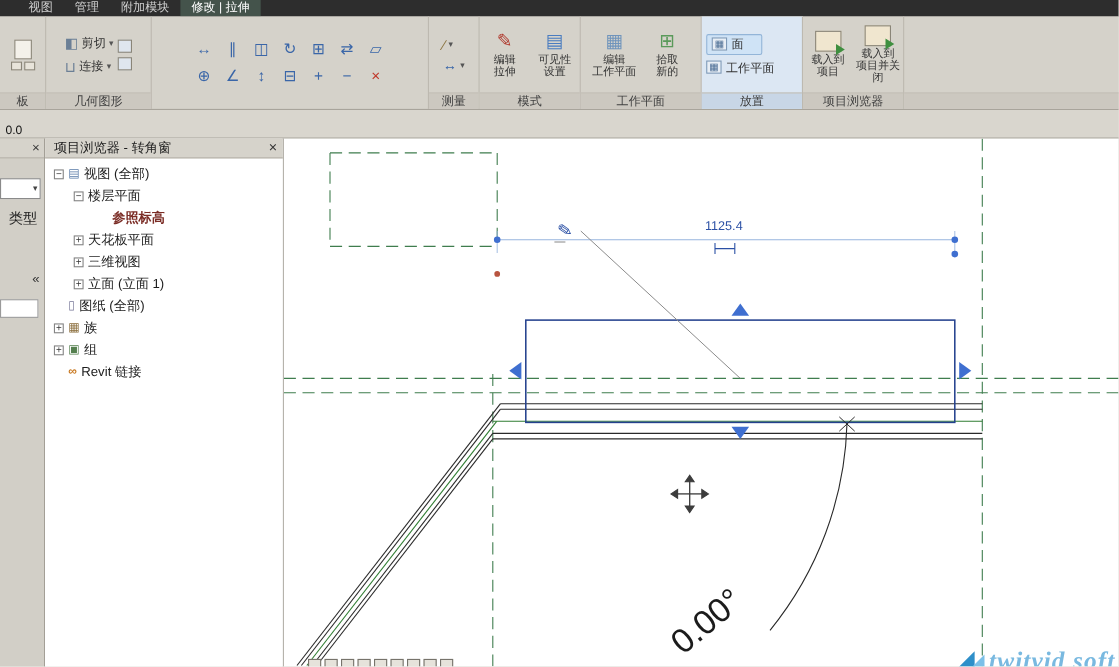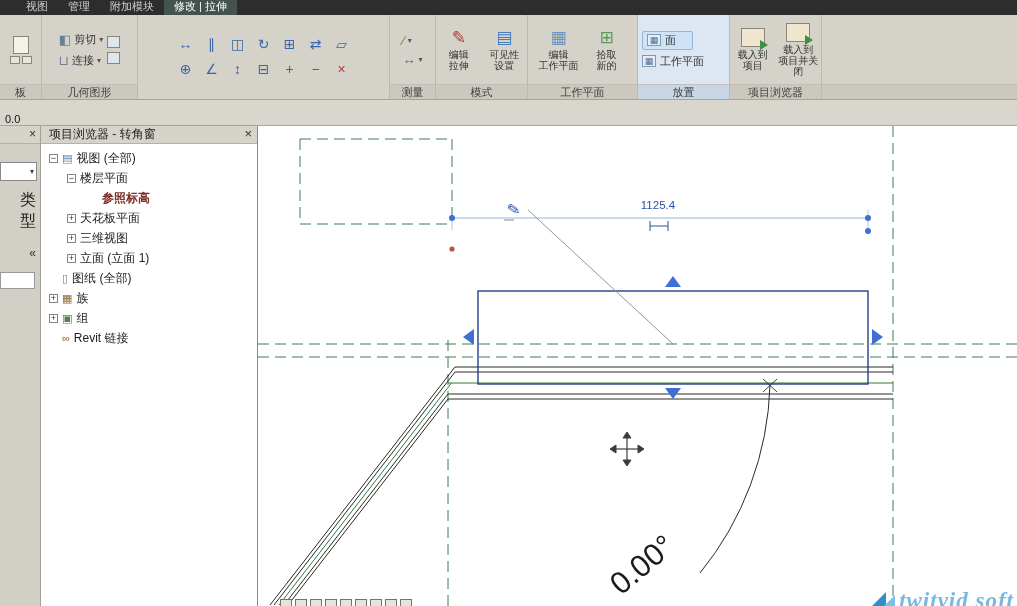--- a/index.html
+++ b/index.html
@@ -53,21 +53,21 @@
   .load-icon i{position:absolute;right:-4px;bottom:-4px;width:0;height:0;border-left:8px solid #3f8f3f;border-top:5px solid transparent;border-bottom:5px solid transparent}
 
   
   .option-bar{position:absolute;left:0;top:100px;width:100%;height:26px;background:#d9d6ce;border-bottom:1px solid #a8a49b;display:flex;align-items:flex-end;padding-left:5px;font-size:11px;color:#111}
 
   
   .props{position:absolute;left:0;top:126px;width:41px;height:480px;background:#d2cfc7;border-right:1px solid #a39f96}
   .ptitle{height:18px;background:#d6d3cb;border-bottom:1px solid #b5b1a8;position:relative}
   .pclose{position:absolute;right:4px;top:1px;font-size:12px;line-height:14px;color:#333}
   .pdrop{position:absolute;left:0;top:36px;width:37px;height:19px;background:#fff;border:1px solid #8a8a8a;display:flex;justify-content:flex-end;align-items:center;padding-right:2px;font-size:8px;color:#444}
-  .ptype{position:absolute;left:20px;top:64px;font-size:16px;color:#222}
+  .ptype{position:absolute;left:8px;top:64px;font-size:13px;color:#222}
   .pchev{position:absolute;right:4px;top:120px;font-size:12px;color:#333}
   .pinput{position:absolute;left:0;top:146px;width:35px;height:17px;background:#fff;border:1px solid #9a9a9a}
 
   
   .pb{position:absolute;left:41px;top:126px;width:217px;height:480px;background:#fff;border-right:1px solid #8f8b82;display:flex;flex-direction:column}
   .pb-title{height:18px;background:#d6d3cb;border-bottom:1px solid #b5b1a8;display:flex;align-items:flex-start;font-size:12px;color:#1d1d1d;padding-left:8px;position:relative;flex:none}
   .pb-close{position:absolute;right:5px;top:1px;font-size:13px;line-height:14px;color:#333}
   .pb-tree{flex:1;background:#fff;padding-top:4px;font-size:12px;color:#1d1d1d;overflow:hidden}
   .tree-row{display:flex;align-items:center;height:20px}
   .indent{display:block;flex:none}

